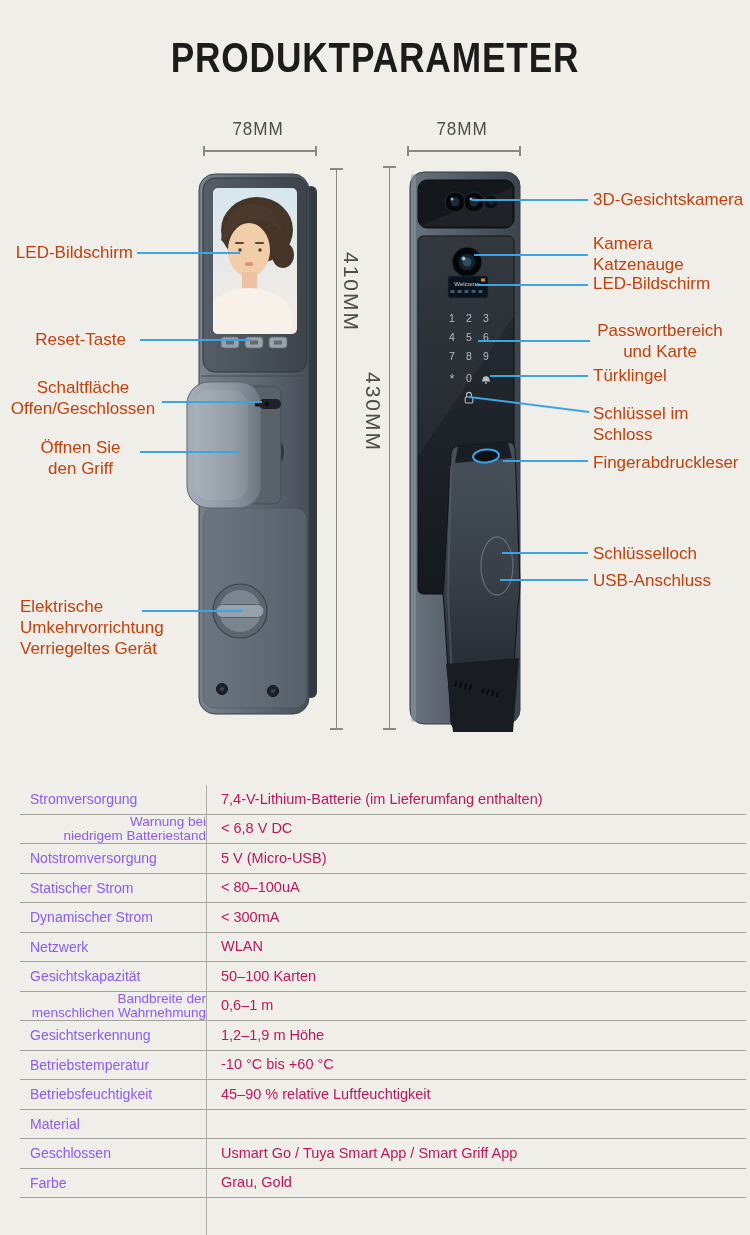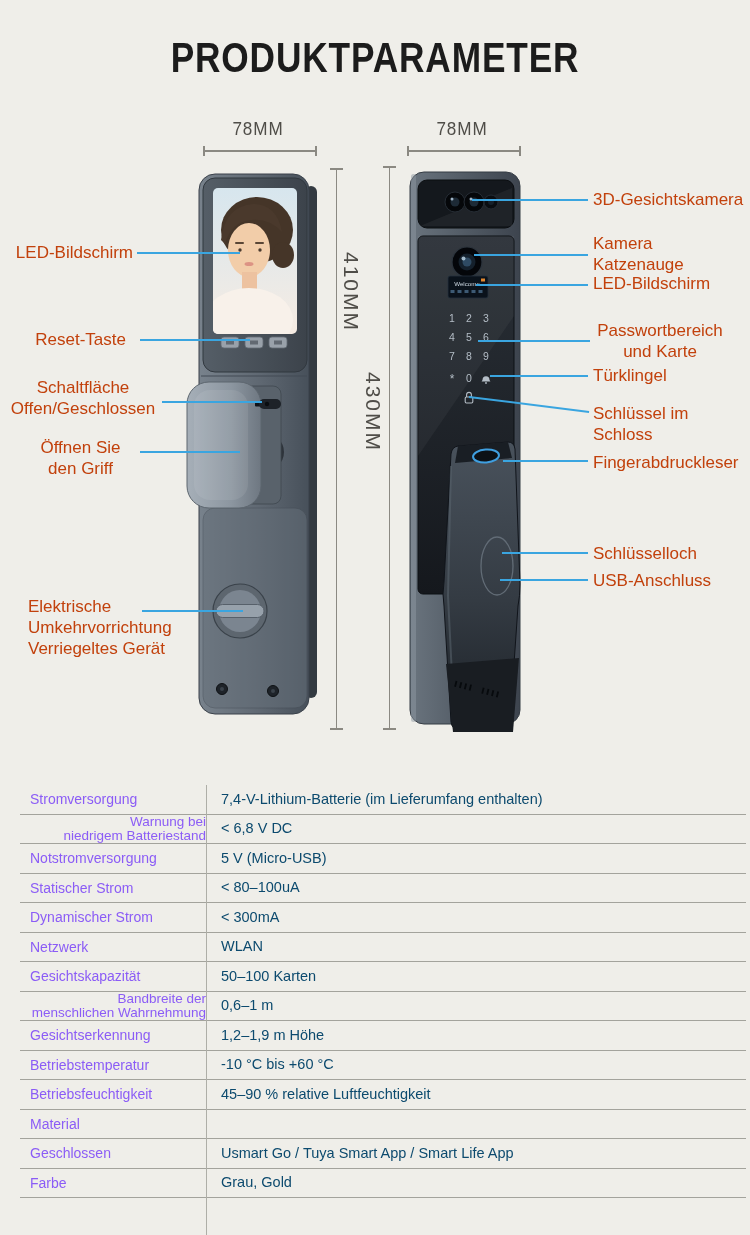--- a/index.html
+++ b/index.html
@@ -38,21 +38,21 @@
   
   .locksvg{position:absolute;}
   
   .spec-table{position:absolute;left:20px;top:785px;width:726px;}
   .spec-row{display:flex;align-items:center;height:28.5px;border-bottom:1px solid #a3a39c;}
   .spec-label{
     width:186px;flex:none;font-size:14px;color:#8b5cf6;padding-left:10px;
     white-space:pre-line;line-height:14px;box-sizing:border-box;
   }
   .spec-label.multi{padding-left:0;text-align:right;font-size:13.5px;}
-  .spec-value{flex:1;font-size:14.5px;color:#0c4a6e;padding-left:15px;line-height:15px;}
+  .spec-value{flex:1;font-size:14.5px;color:#be185d;padding-left:15px;line-height:15px;}
   .vdivider{position:absolute;left:206px;top:785px;width:1px;height:450px;background:#aeaea7;}
 </style>
 </head>
 <body>
 
 <div class="page">
 
   <div class="title">PRODUKTPARAMETER</div>
 
   <div class="wlabel" style="left:203px;top:118px;">78MM</div>
@@ -254,21 +254,21 @@
   <div class="cline" style="left:503px;top:460px;width:85px;"></div>
   <div class="cline" style="left:502px;top:552px;width:86px;"></div>
   <div class="cline" style="left:500px;top:579px;width:88px;"></div>
 
   <div class="callout ta-r" style="left:0px;top:242px;width:133px;">LED-Bildschirm</div>
   <div class="callout ta-r" style="left:0px;top:329px;width:126px;">Reset-Taste</div>
   <div class="callout ta-c" style="left:8px;top:377px;width:150px;">Schaltfläche
 Offen/Geschlossen</div>
   <div class="callout ta-c" style="left:28px;top:437px;width:105px;">Öffnen Sie
 den Griff</div>
-  <div class="callout" style="left:28px;top:596px;width:150px;">Elektrische
+  <div class="callout" style="left:20px;top:596px;width:150px;">Elektrische
 Umkehrvorrichtung
 Verriegeltes Gerät</div>
 
   <div class="callout" style="left:593px;top:189px;">3D-Gesichtskamera</div>
   <div class="callout" style="left:593px;top:233px;">Kamera
 Katzenauge</div>
   <div class="callout" style="left:593px;top:273px;">LED-Bildschirm</div>
   <div class="callout ta-c" style="left:595px;top:320px;width:130px;">Passwortbereich
 und Karte</div>
   <div class="callout" style="left:593px;top:365px;">Türklingel</div>
@@ -322,21 +322,21 @@
       </div>
       <div class="spec-row">
         <div class="spec-label">Betriebsfeuchtigkeit</div>
         <div class="spec-value">45–90 % relative Luftfeuchtigkeit</div>
       </div>
       <div class="spec-row">
         <div class="spec-label">Material</div>
       </div>
       <div class="spec-row">
         <div class="spec-label">Geschlossen</div>
-        <div class="spec-value">Usmart Go / Tuya Smart App / Smart Life App</div>
+        <div class="spec-value">Usmart Go / Tuya Smart App / Smart Griff App</div>
       </div>
       <div class="spec-row">
         <div class="spec-label">Farbe</div>
         <div class="spec-value">Grau, Gold</div>
       </div>
     </div>
   <div class="vdivider"></div>
 
 </div>
 

